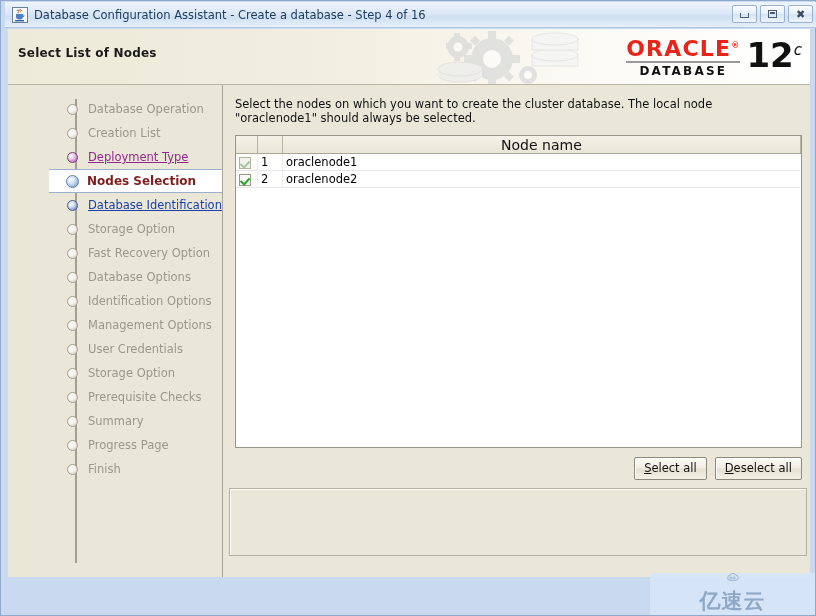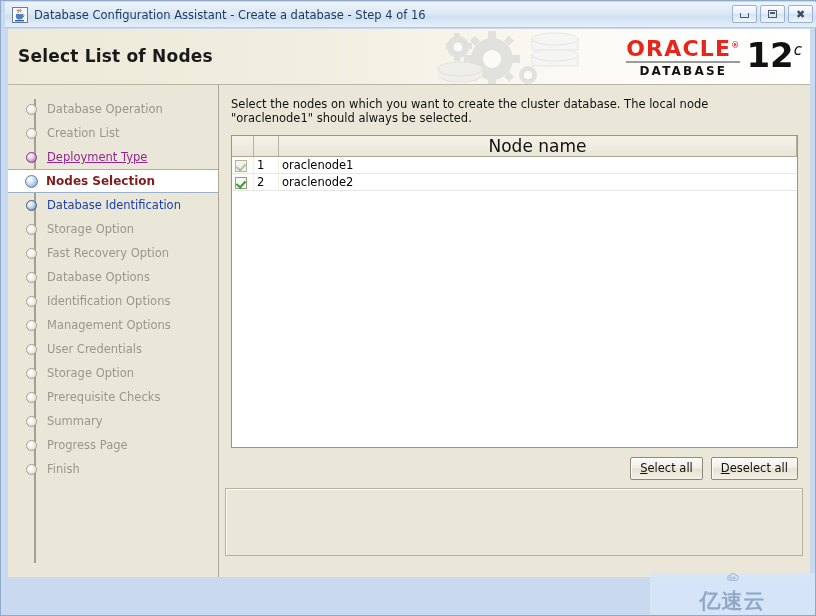--- a/index.html
+++ b/index.html
@@ -74,21 +74,21 @@
     left: 7px; top: 28px;
     width: 802px; height: 56px;
     background: linear-gradient(to right, #eeead9 0%, #f2eee0 40%, #fbfaf5 72%, #ffffff 100%);
     border-bottom: 1px solid #b9b6a4;
     box-sizing: border-box;
     overflow: hidden;
   }
   #banner-title {
     position: absolute;
     left: 10px; top: 17px;
-    font-size: 17px;
+    font-size: 12px;
     font-weight: bold;
     color: #1a1a1a;
     letter-spacing: 0.2px;
     font-family: "DejaVu Sans", "Liberation Sans", sans-serif;
   }
   
   .gears { position:absolute; right: 200px; top: -4px; width: 190px; height: 62px; opacity: 0.55;}
 
   .oracle-logo {
     position: absolute;
@@ -125,20 +125,21 @@
     box-sizing: border-box;
     display: flex;
   }
   #sidebar {
     width: 250px;
     background: #eae7d8;
     border-right: 1px solid #a9a695;
     position: relative;
     box-sizing: border-box;
     padding-top: 12px;
+    margin-left: 41px;
   }
   .rail {
     position: absolute;
     left: 26px; top: 14px; bottom: 14px;
     width: 2px;
     background: #a3a093;
   }
   .nav-item {
     position: relative;
     height: 24px;
@@ -155,21 +156,21 @@
     z-index: 2;
     box-sizing: border-box;
   }
   .b-pending { background: radial-gradient(circle at 35% 32%, #ffffff 0%, #f3f2ec 45%, #cfccbd 100%); border: 1px solid #a3a093; }
   .b-visited { background: radial-gradient(circle at 35% 32%, #ffffff 0%, #e8c8e8 40%, #a24aa2 100%); border: 1px solid #7d3a7d; }
   .b-current { background: radial-gradient(circle at 35% 32%, #ffffff 0%, #cfe0f5 40%, #6d8fc0 100%); border: 1px solid #5f7fae; width:13px; height:13px; margin-left:-1px; margin-right:8px;}
   .b-link    { background: radial-gradient(circle at 35% 32%, #ffffff 0%, #cfdcf2 40%, #4f6ea8 100%); border: 1px solid #3f5c92; }
   .nav-label { font-size: 11.5px; font-family: "DejaVu Sans", "Liberation Sans", sans-serif; white-space: nowrap;}
   .s-pending .nav-label { color: #9b9888; }
   .s-visited .nav-label { color: #94278f; text-decoration: underline; }
-  .s-link .nav-label    { color: #1a3faa; }
+  .s-link .nav-label    { color: #1a3faa; text-decoration: underline; }
   .s-current {
     background: #ffffff;
     border-top: 1px solid #9ab0cb;
     border-bottom: 1px solid #9ab0cb;
     margin-left: 0;
   }
   .s-current .nav-label { color: #7f1d1d; font-weight: bold; font-size: 12px; }
 
   
   #main {
@@ -197,21 +198,21 @@
     box-sizing: border-box;
     position: relative;
     overflow: hidden;
   }
   table.nodes { width: 100%; border-collapse: collapse; }
   table.nodes th {
     background: linear-gradient(to bottom, #f4f2e8 0%, #e9e6d6 100%);
     border-right: 1px solid #b6b3a2;
     border-bottom: 1px solid #a9a695;
     height: 17px;
-    font-size: 17px;
+    font-size: 14px;
     font-weight: normal;
     color: #111;
     font-family: "DejaVu Sans", "Liberation Sans", sans-serif;
     padding: 0;
   }
   table.nodes th.c-chk { width: 18px; }
   table.nodes th.c-num { width: 21px; }
   table.nodes td {
     height: 16px;
     font-size: 11.5px;

